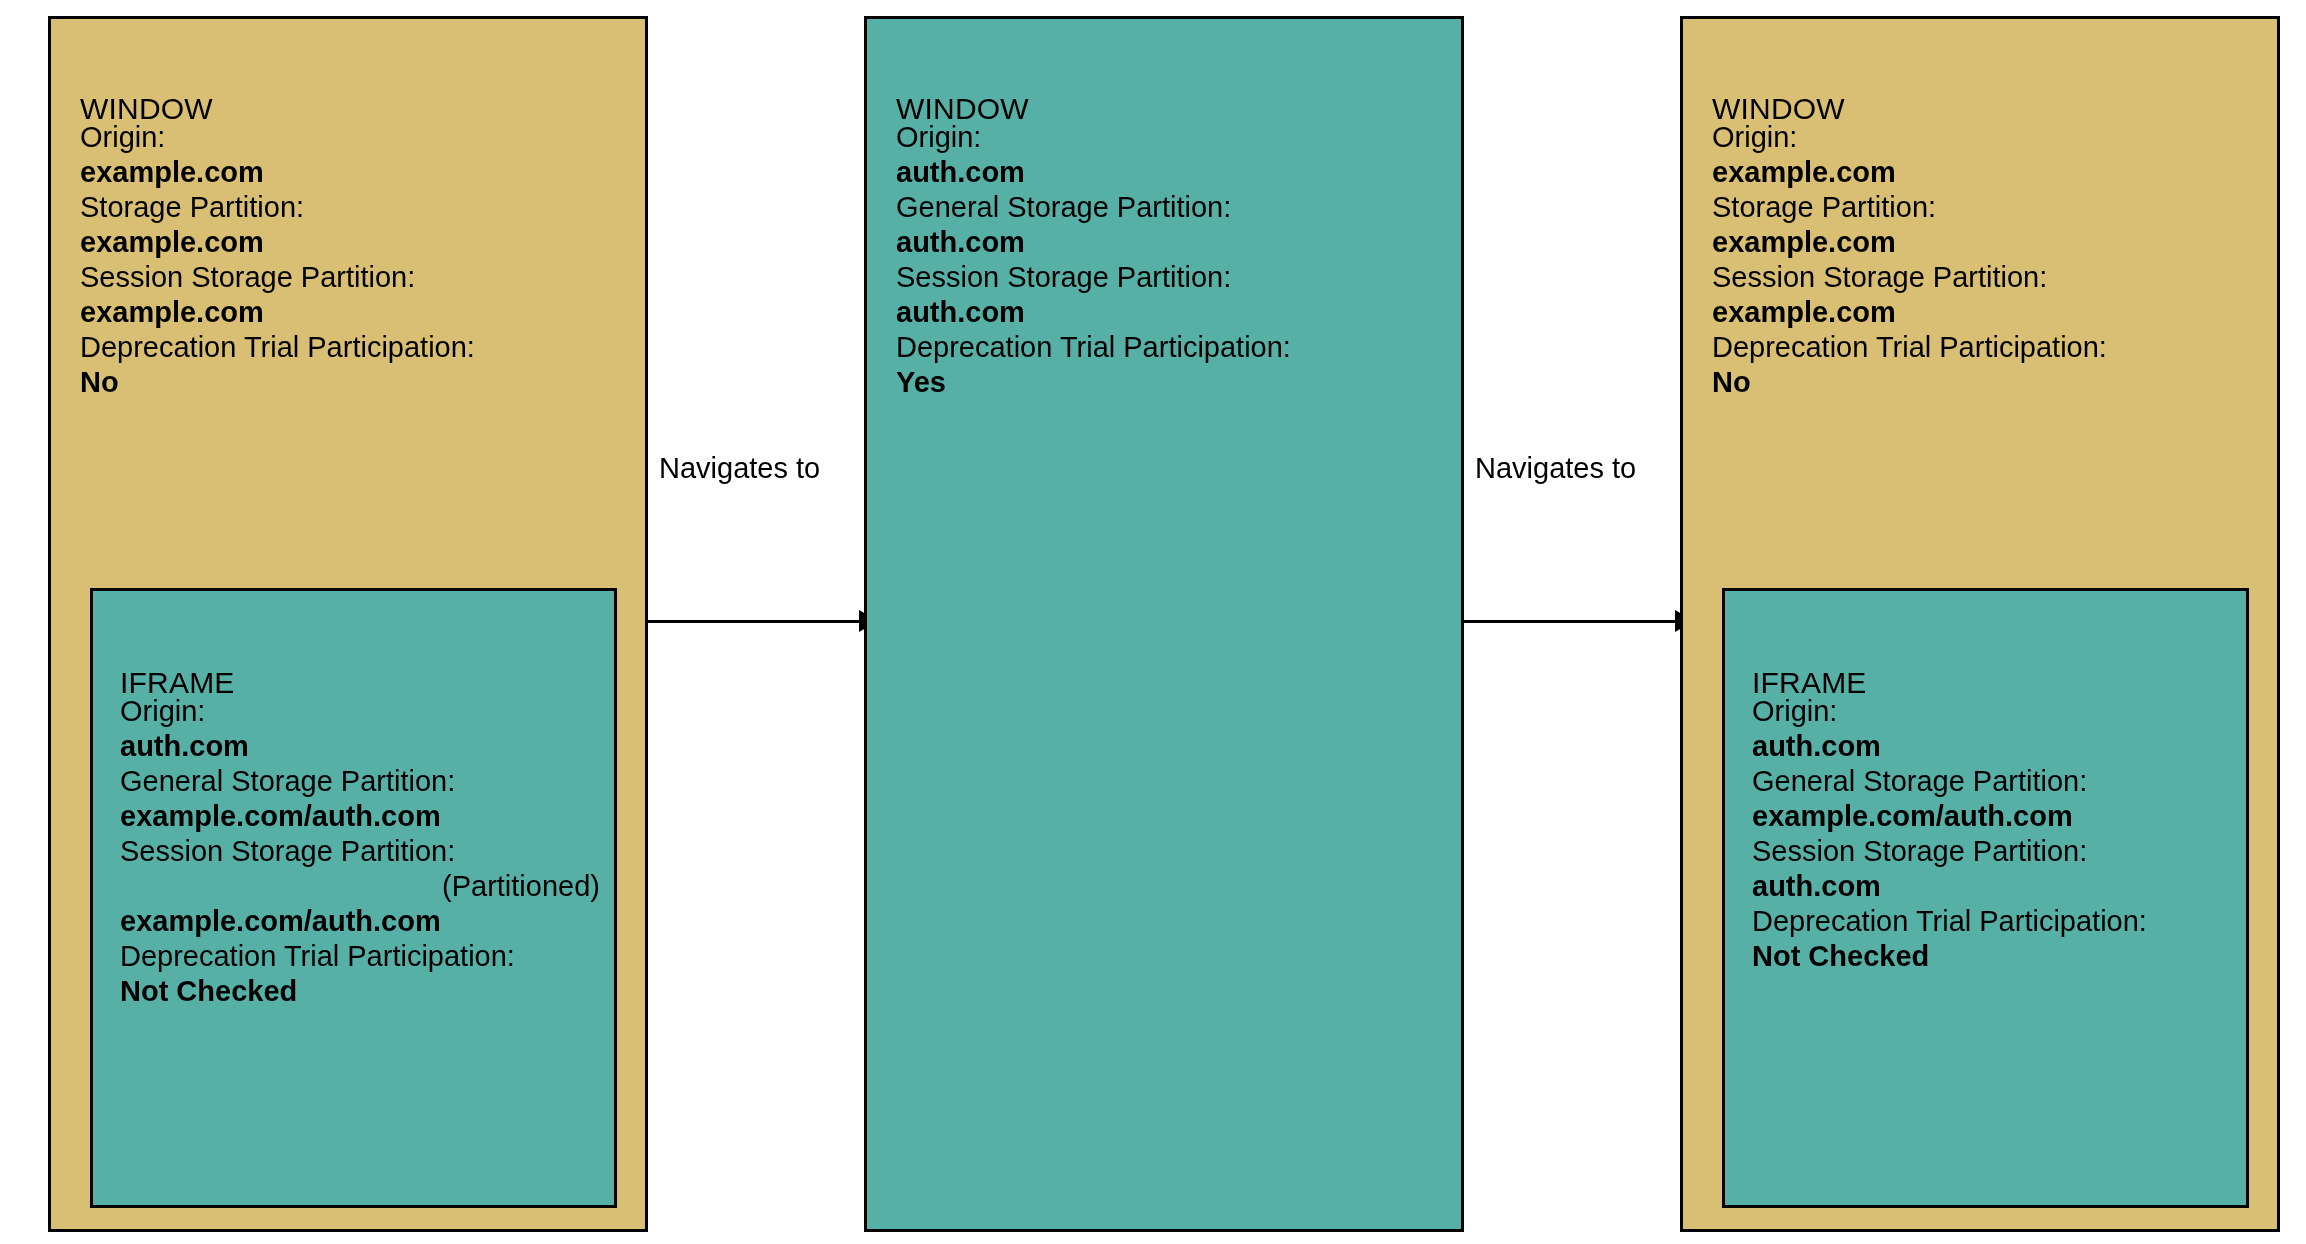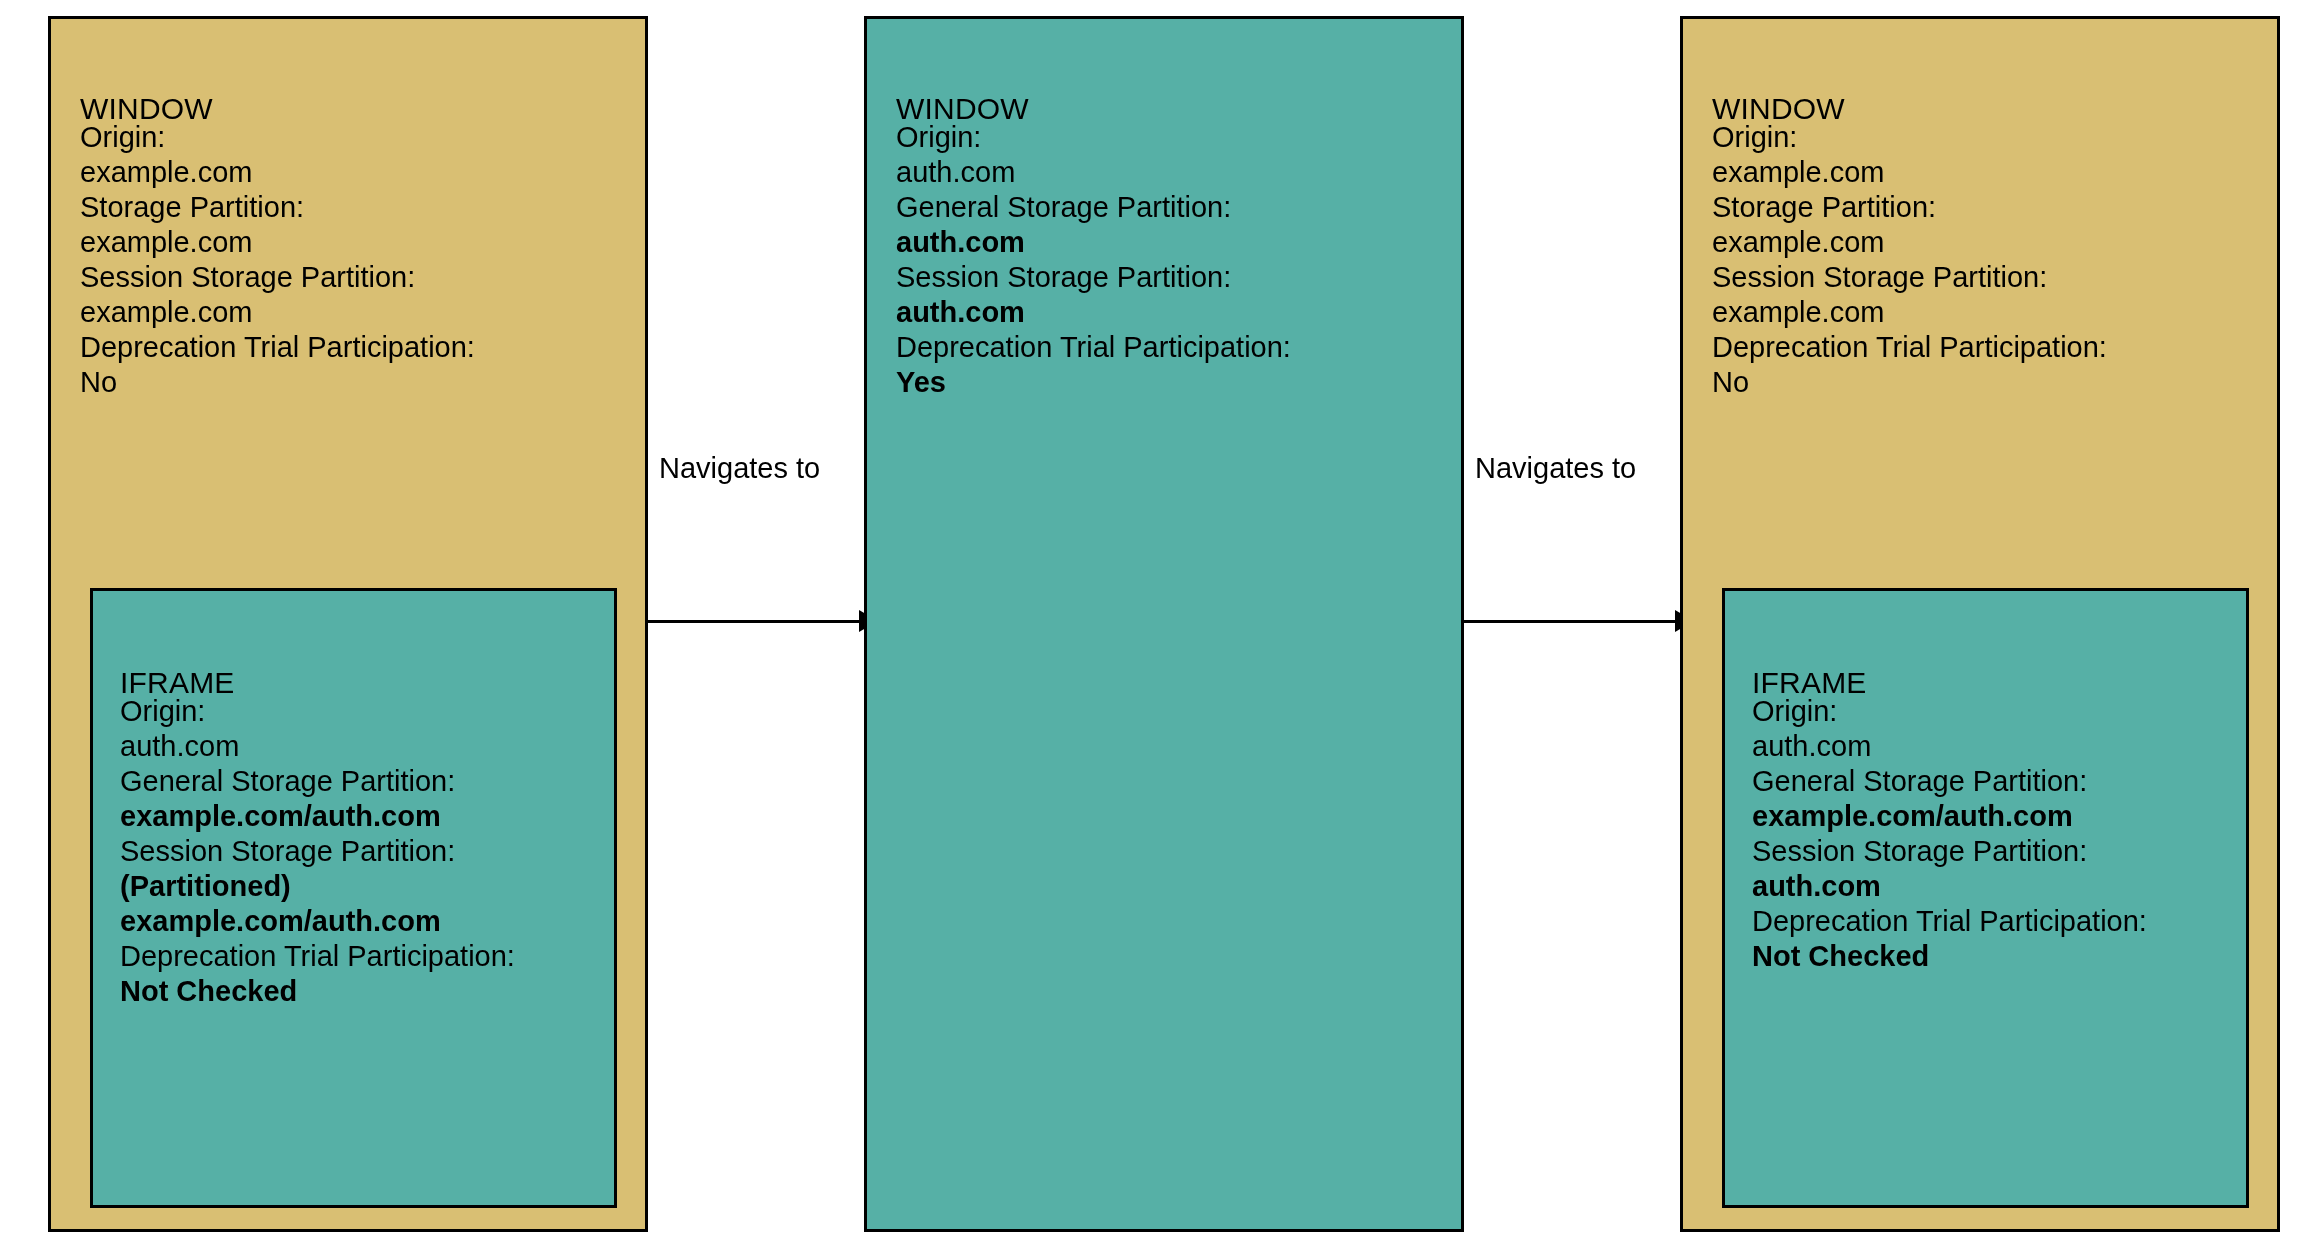--- a/index.html
+++ b/index.html
@@ -49,28 +49,29 @@
   .field {
     font-size: 29px;
     line-height: 35px;
   }
   .field .label {
     display: block;
     font-weight: normal;
   }
   .field .value {
     display: block;
-    font-weight: normal;
+    font-weight: bold;
   }
   .field .value.bold {
     font-weight: bold;
   }
   .field .sub {
     display: block;
-    font-weight: bold;
+    font-weight: normal;
+    text-align: right;
   }
 
   
   .iframe-box {
     position: absolute;
     box-sizing: border-box;
     border: 3px solid #000000;
     background: #56b0a6;
   }
 

